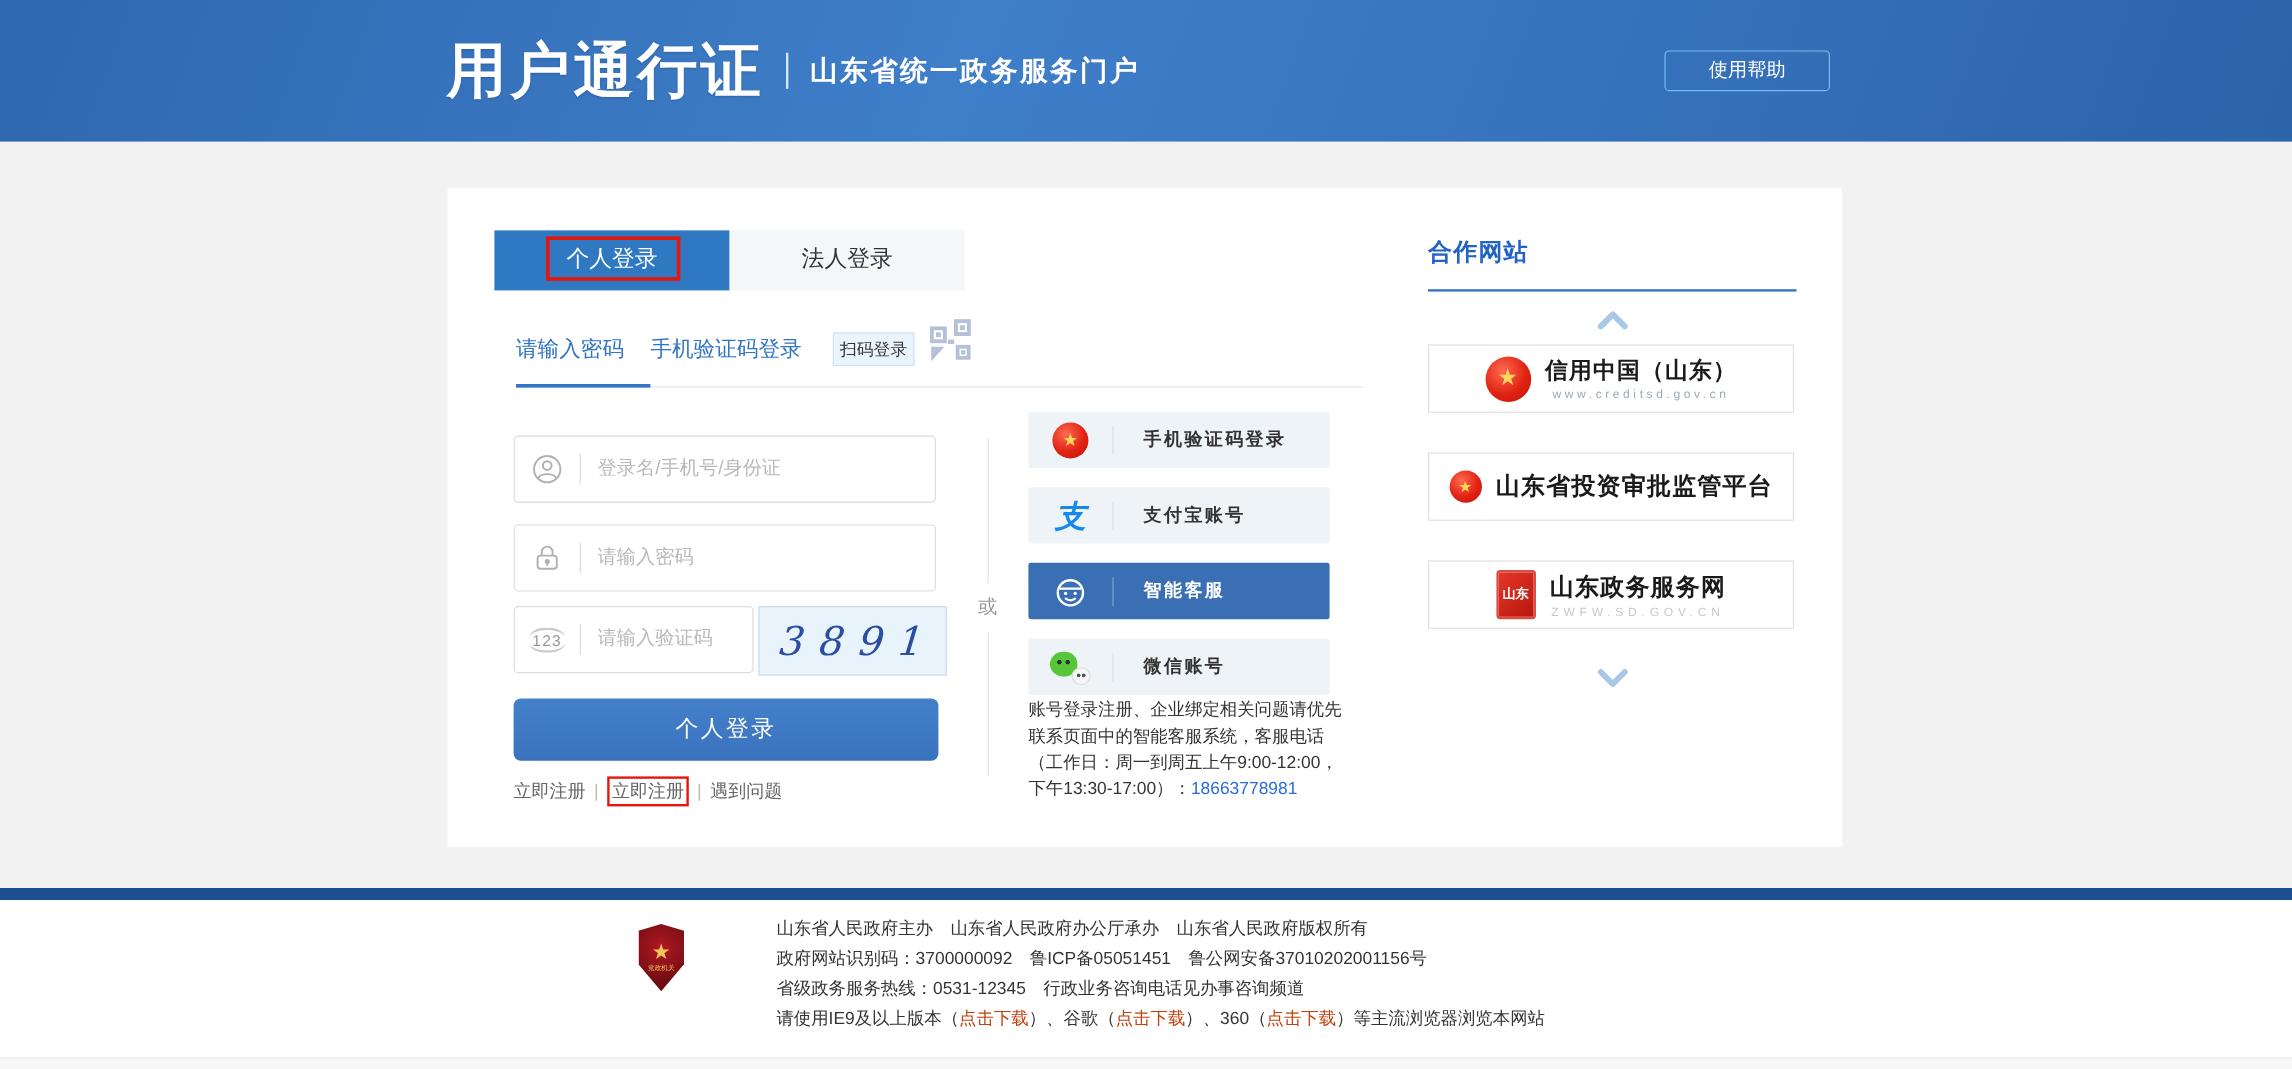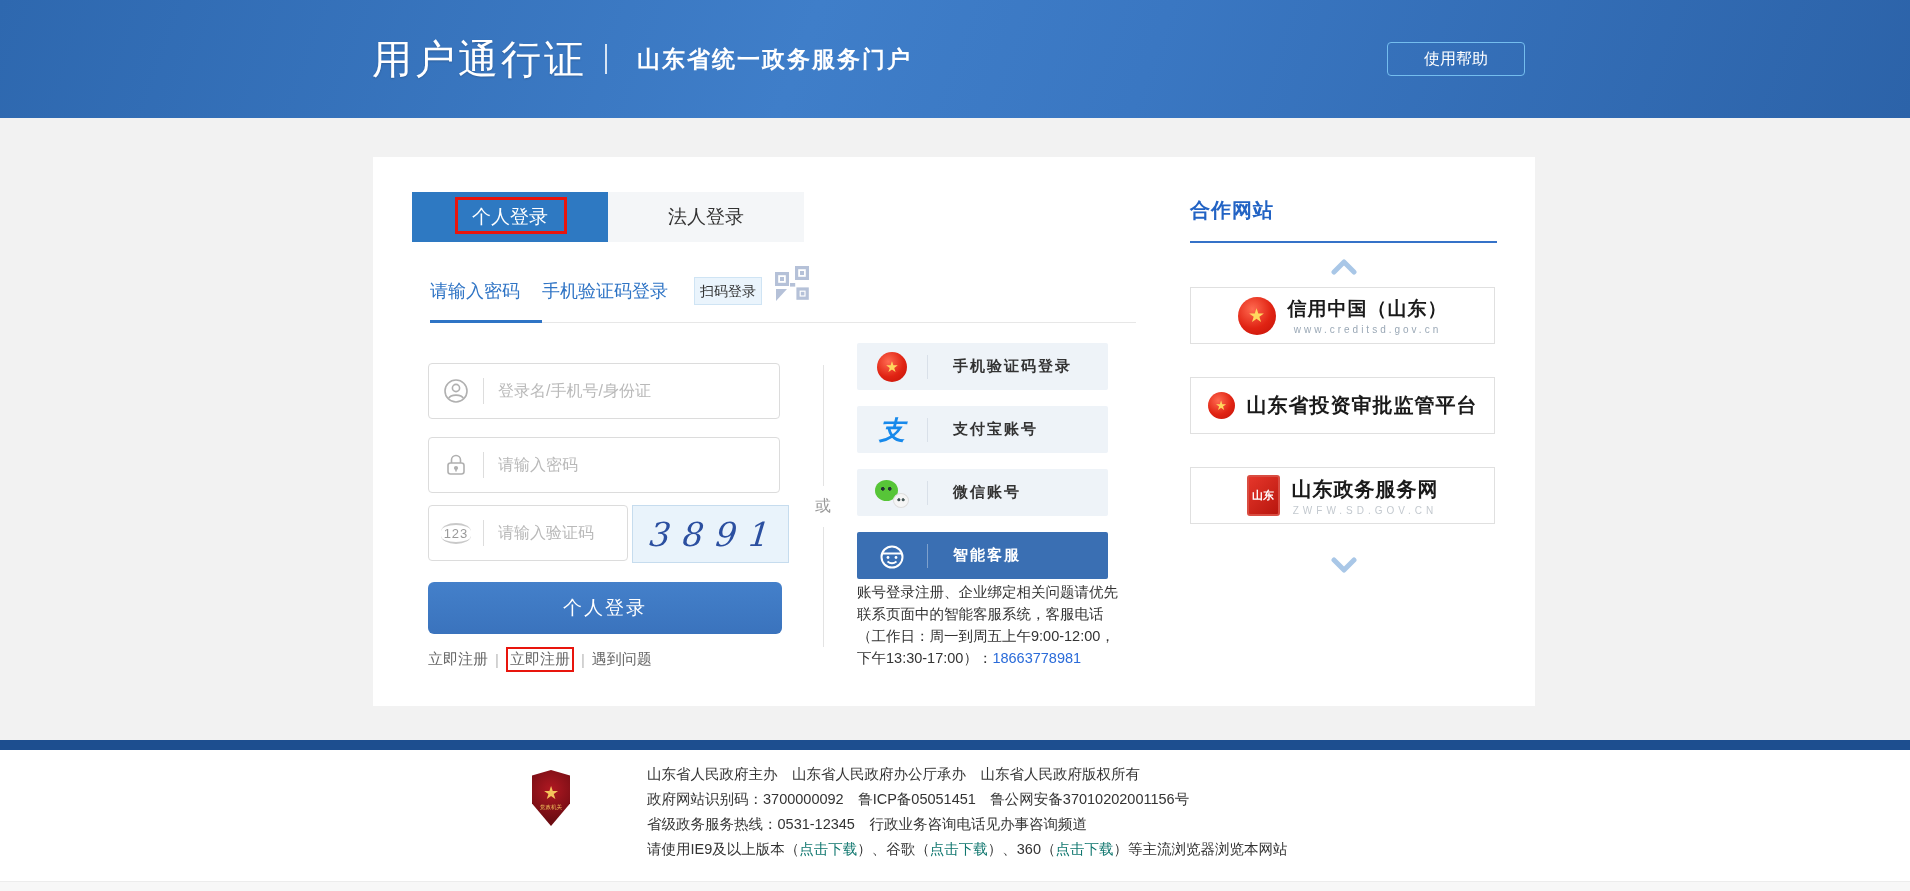--- a/index.html
+++ b/index.html
@@ -4,23 +4,23 @@
 <style>
   html,body{margin:0;padding:0;background:#e9e9e9;}
   *{box-sizing:border-box;}
   .stage{position:relative;width:1910px;height:891px;background:#f2f2f2;
          font-family:"Liberation Sans","DejaVu Sans",sans-serif;overflow:hidden;}
 
   
   .header{position:absolute;left:0;top:0;width:1910px;height:118px;
           background:linear-gradient(110deg,#2e68af 0%,#3f7ec9 42%,#3a77c2 60%,#2c63a9 100%);}
   .brand{position:absolute;left:372px;top:0;height:118px;display:flex;align-items:center;color:#fff;}
-  .brand-title{font-size:40px;font-weight:400;letter-spacing:3px;text-shadow:0 1px 2px rgba(0,0,0,.18);}
+  .brand-title{font-size:50px;font-weight:700;letter-spacing:3px;text-shadow:0 1px 2px rgba(0,0,0,.18);}
   .brand-sep{width:2px;height:30px;background:rgba(255,255,255,.8);margin:0 18px;}
-  .brand-sub{font-size:23px;font-weight:700;letter-spacing:2px;margin-left:12px;}
+  .brand-sub{font-size:23px;font-weight:700;letter-spacing:2px;}
   .help-btn{position:absolute;left:1387px;top:42px;width:138px;height:34px;line-height:32px;
             text-align:center;border:1px solid #74bdee;border-radius:4px;color:#fff;font-size:16px;cursor:pointer;}
 
   
   .panel{position:absolute;left:373px;top:157px;width:1162px;height:549px;background:#fff;}
 
   .tabs{position:absolute;left:39px;top:35px;display:flex;}
   .tab{width:196px;height:50px;line-height:50px;text-align:center;font-size:19px;cursor:pointer;position:relative;}
   .tab.active{background:#2e79c2;color:#fff;}
   .tab.inactive{background:#f4f6f8;color:#333;}
@@ -106,21 +106,21 @@
   .footer-bar{position:absolute;left:0;top:740px;width:1910px;height:10px;background:#1d4e8f;}
   .footer{position:absolute;left:0;top:750px;width:1910px;height:141px;background:#fff;}
   .badge{position:absolute;left:532px;top:20px;width:38px;height:56px;
          background:radial-gradient(circle at 50% 35%,#b01822,#6d0c12 75%);
          clip-path:polygon(50% 0,100% 10%,100% 60%,50% 100%,0 60%,0 10%);
          display:flex;flex-direction:column;align-items:center;justify-content:center;color:#f4c35c;}
   .badge-star{font-size:18px;line-height:18px;}
   .badge-txt{font-size:7px;transform:scale(.8);white-space:nowrap;}
   .f-lines{position:absolute;left:647px;top:16px;font-size:14.5px;color:#333;}
   .f-line{margin-bottom:8px;line-height:17px;}
-  .dl-link{color:#0f766e;cursor:pointer;font-family:Liberation Serif, serif;}
+  .dl-link{color:#c2410c;cursor:pointer;font-family:Liberation Serif, serif;}
   .bottom-strip{position:absolute;left:0;top:881px;width:1910px;height:10px;background:#f7f7f7;border-top:1px solid #ececec;}
 </style>
 </head>
 <body>
 
 <div class="stage">
 
   <div class="header">
     <div class="brand">
       <span class="brand-title">用户通行证</span>
@@ -228,43 +228,43 @@
         <span class="svc-line"></span>
         <span class="svc-label">手机验证码登录</span>
       </div>
       <div class="svc">
         <span class="svc-icon">
           <span class="alipay">支</span>
         </span>
         <span class="svc-line"></span>
         <span class="svc-label">支付宝账号</span>
       </div>
-      <div class="svc">
-        <span class="svc-icon">
-          <span class="wechat">
-              <span class="wc-big"></span>
-              <span class="wc-small"></span>
-            </span>
-        </span>
-        <span class="svc-line"></span>
-        <span class="svc-label">微信账号</span>
-      </div>
       <div class="svc active">
         <span class="svc-icon">
           <svg width="30" height="30" viewBox="0 0 30 30" fill="none" stroke="#fff" stroke-width="2">
             <circle cx="15" cy="16" r="10.5"></circle>
             <path d="M6 12.5 h18"></path>
             <circle cx="11" cy="16.5" r="1.4" fill="#fff" stroke="none"></circle>
             <circle cx="19" cy="16.5" r="1.4" fill="#fff" stroke="none"></circle>
             <path d="M10.5 20.5 q4.5 3.5 9 0" stroke-width="1.8"></path>
           </svg>
         </span>
         <span class="svc-line"></span>
         <span class="svc-label">智能客服</span>
       </div>
+      <div class="svc">
+        <span class="svc-icon">
+          <span class="wechat">
+              <span class="wc-big"></span>
+              <span class="wc-small"></span>
+            </span>
+        </span>
+        <span class="svc-line"></span>
+        <span class="svc-label">微信账号</span>
+      </div>
     </div>
 
     <div class="notice">
       <span>账号登录注册、企业绑定相关问题请优先联系页面中的智能客服系统，客服电话（工作日：周一到周五上午9:00-12:00，下午13:30-17:00）：</span><span class="phone">18663778981</span>
     </div>
 
     <div class="partners">
       <div class="p-title">合作网站</div>
       <div class="p-underline"></div>
       <div class="chev chev-up">

